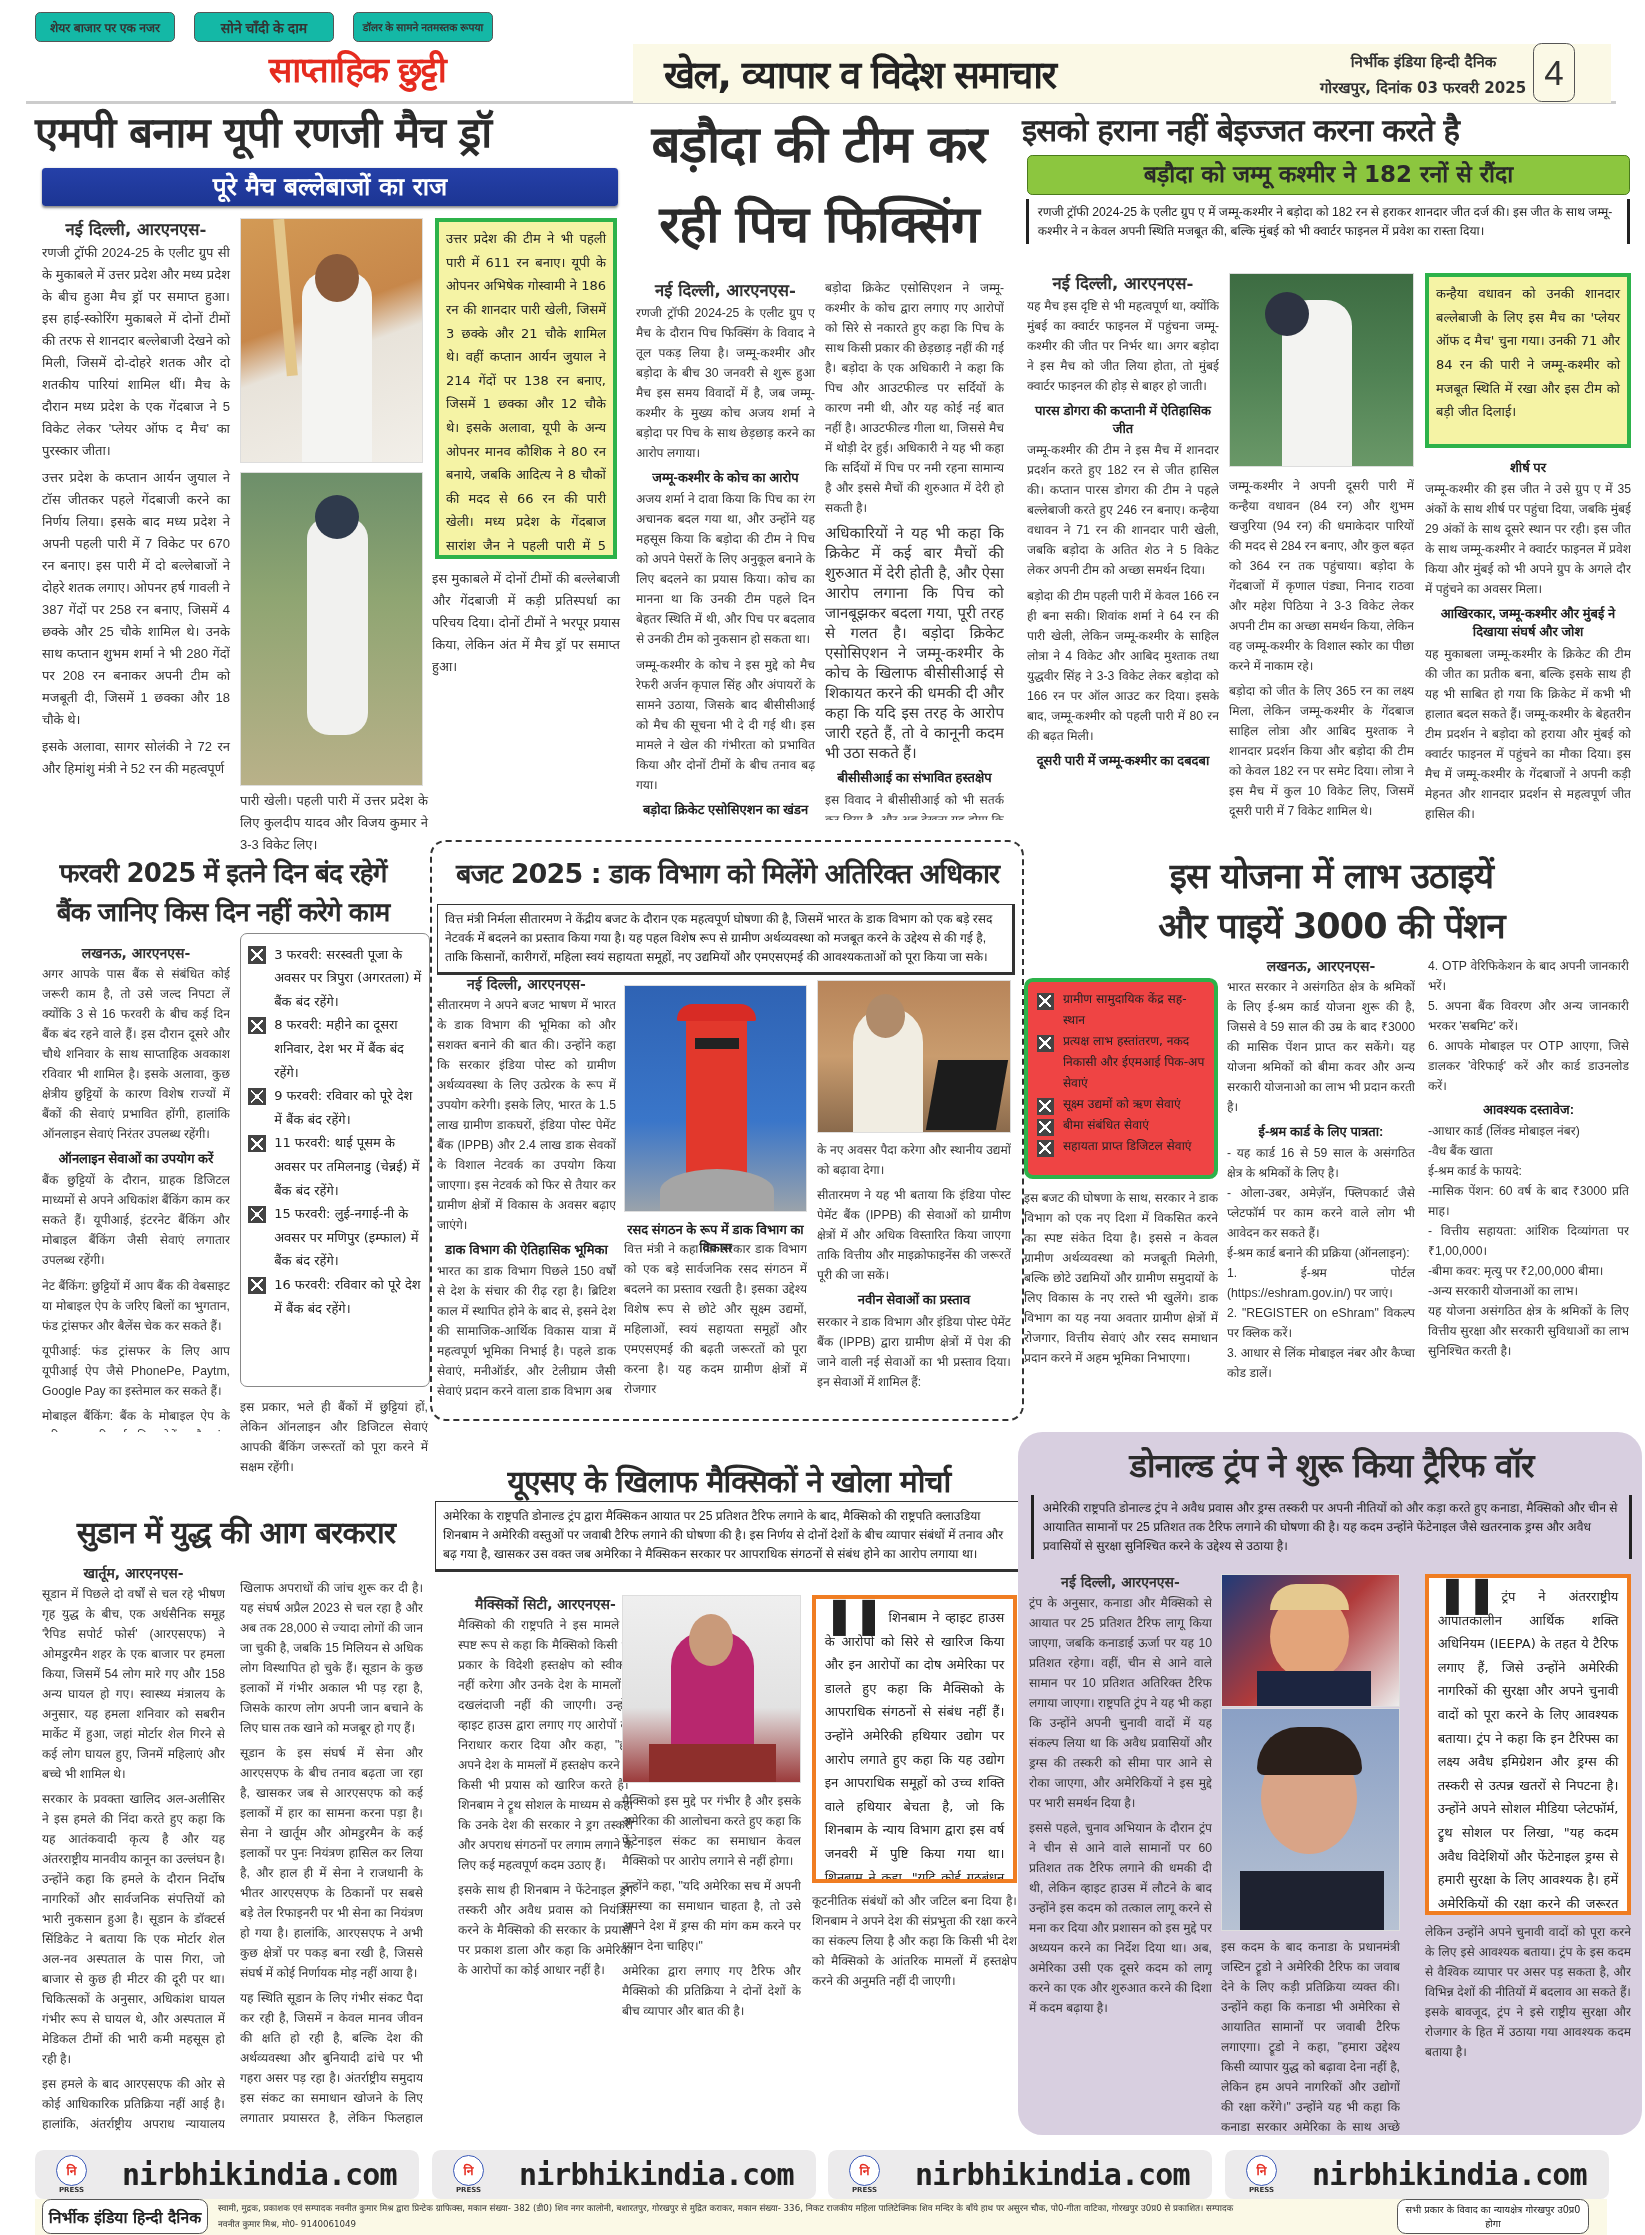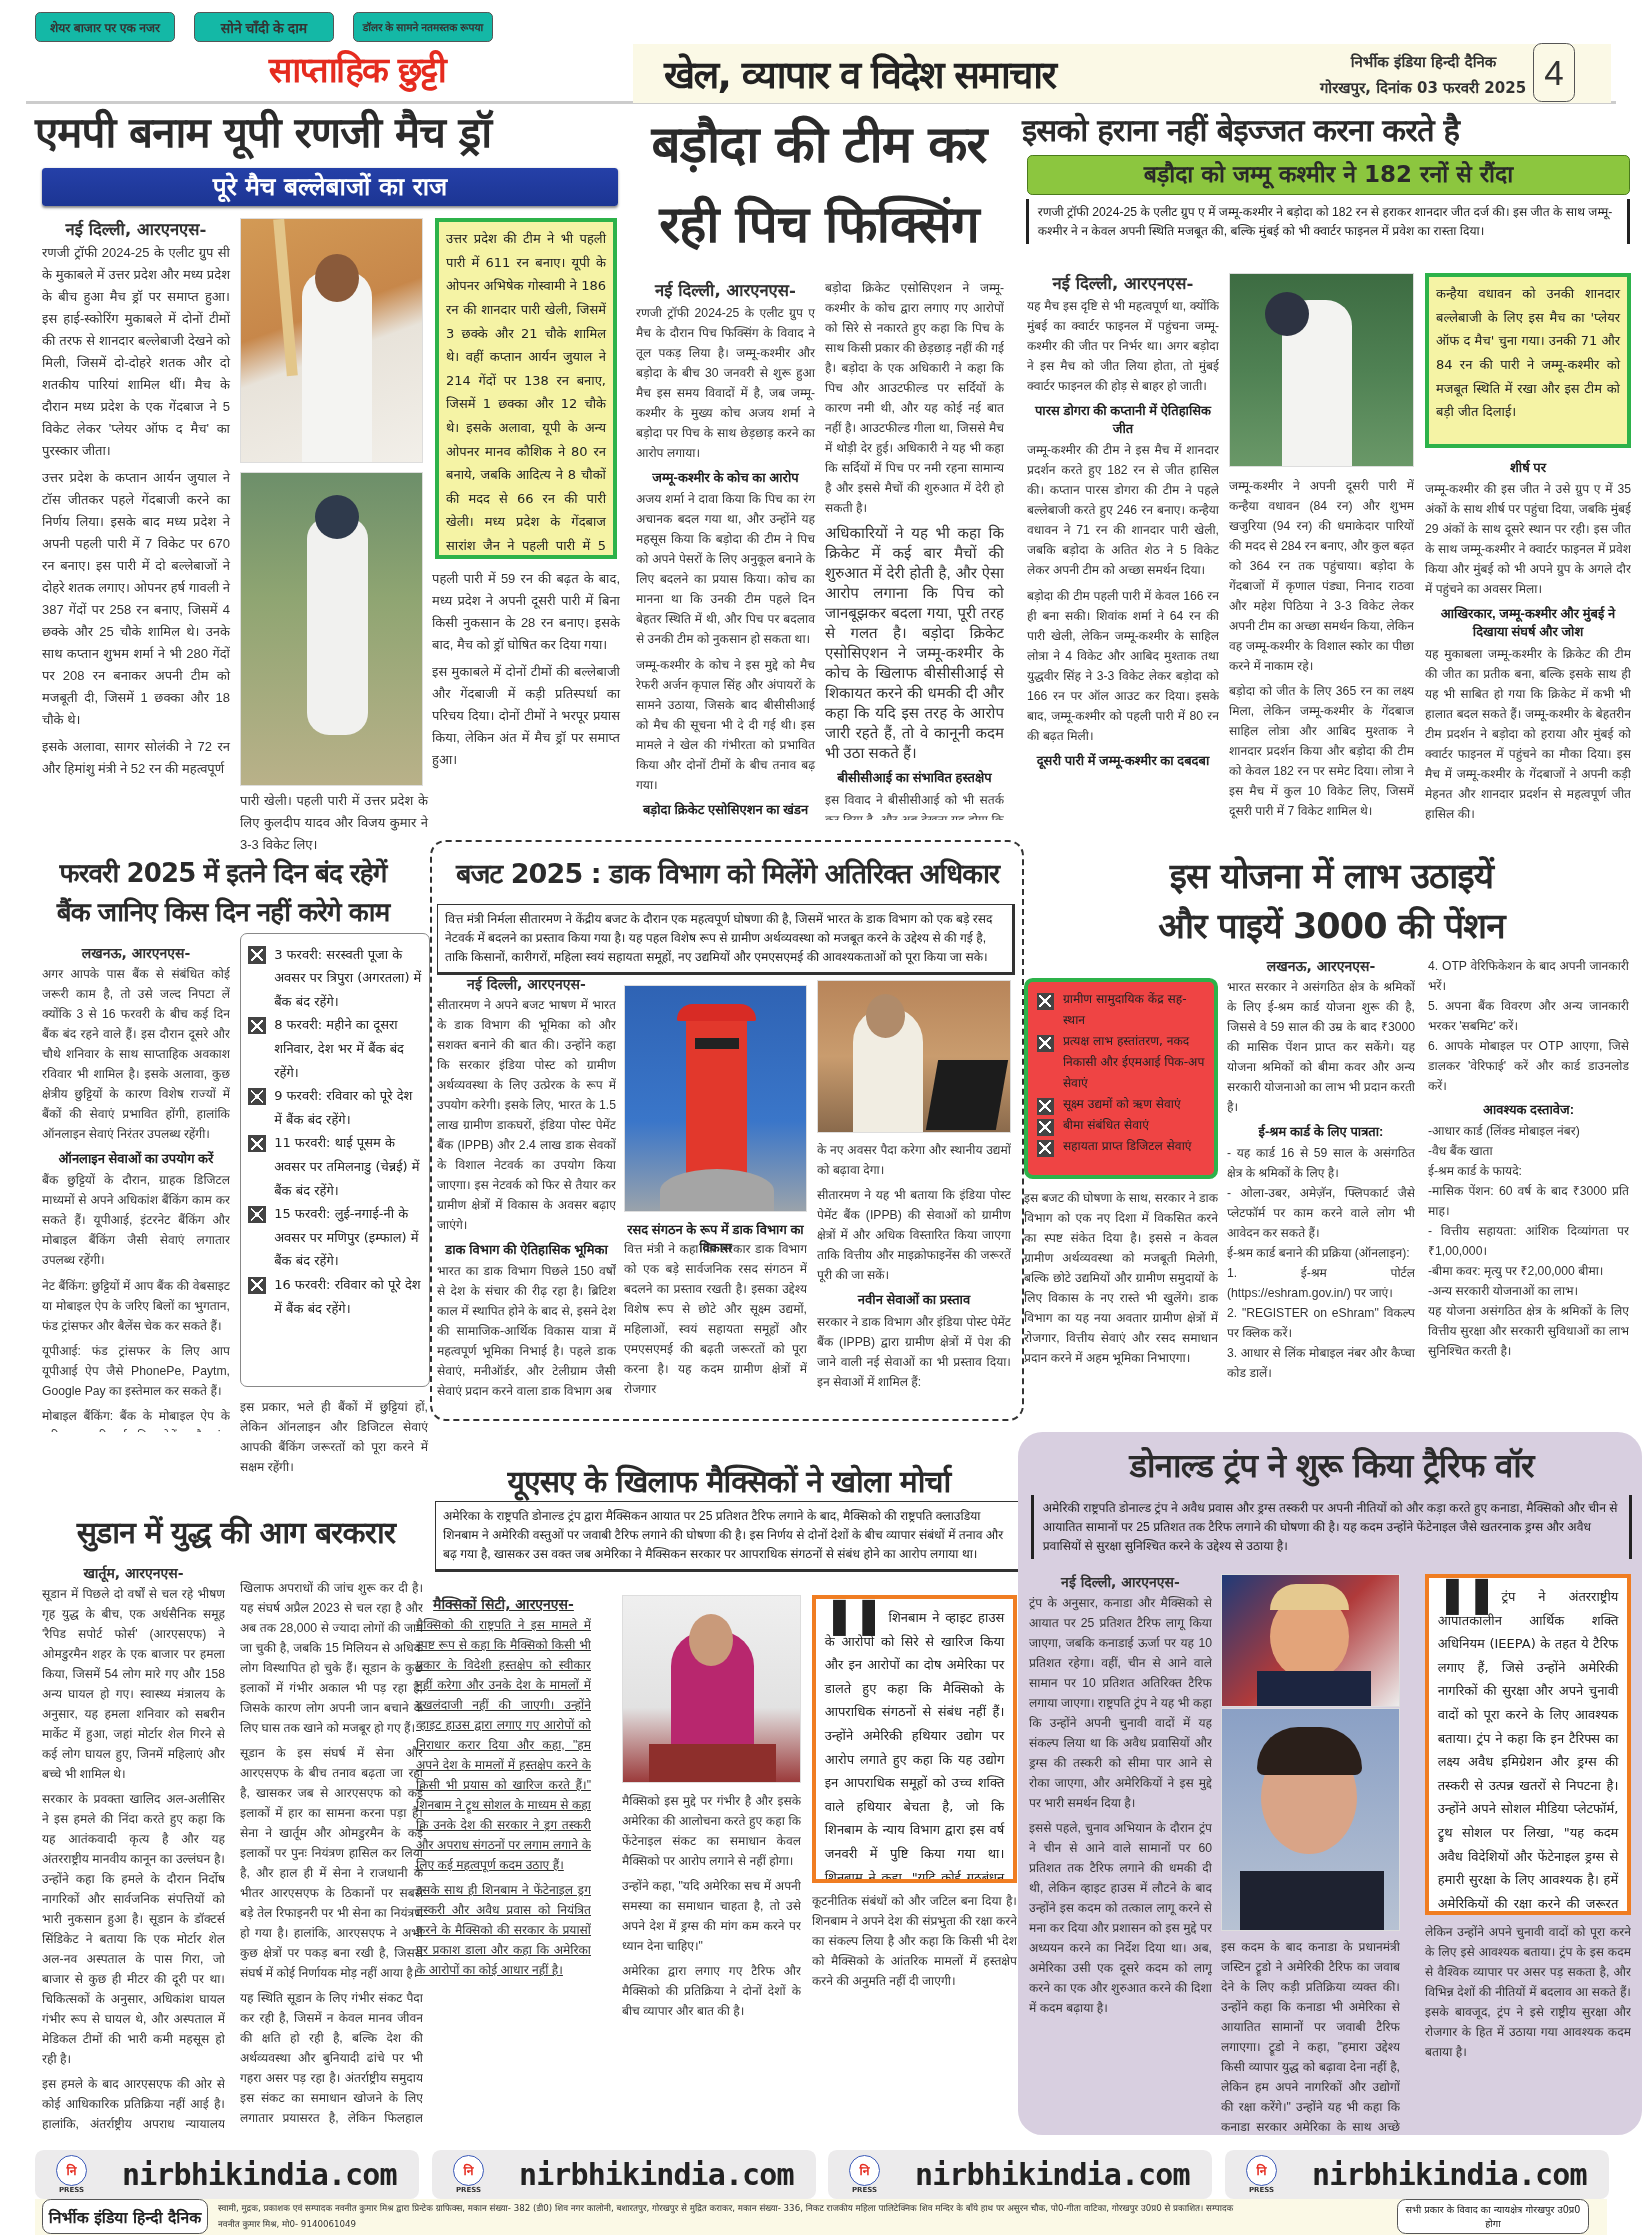--- a/index.html
+++ b/index.html
@@ -80,21 +80,20 @@
   <div style="position:absolute;left:39px;top:0px;width:10.5px;height:157px;background:#e3c68a;transform:rotate(-5deg);"></div>
 </div>
 <div class="abs photo" style="left:240px;top:472px;width:183px;height:314px;background:linear-gradient(180deg,#6d8f6a 0%,#8fa572 40%,#b9b189 100%);">
   <div style="position:absolute;left:66px;top:44px;width:61px;height:218px;background:#f1f1ef;border-radius:22px;"></div>
   <div style="position:absolute;left:74px;top:22px;width:44px;height:44px;background:#2f3a4c;border-radius:50%;"></div>
 </div>
 
 <div class="abs green-box" style="left:435px;top:218px;width:182px;height:341px;overflow:hidden;">उत्तर प्रदेश की टीम ने भी पहली पारी में 611 रन बनाए। यूपी के ओपनर अभिषेक गोस्वामी ने 186 रन की शानदार पारी खेली, जिसमें 3 छक्के और 21 चौके शामिल थे। वहीं कप्तान आर्यन जुयाल ने 214 गेंदों पर 138 रन बनाए, जिसमें 1 छक्का और 12 चौके थे। इसके अलावा, यूपी के अन्य ओपनर मानव कौशिक ने 80 रन बनाये, जबकि आदित्य ने 8 चौकों की मदद से 66 रन की पारी खेली। मध्य प्रदेश के गेंदबाज सारांश जैन ने पहली पारी में 5 विकेट लिए और टीम की गेंदबाजी में महत्वपूर्ण भूमिका निभाई।</div>
 
 <div class="abs" style="left:432px;top:568px;width:188px;">
-  <div class="body-text para">पहली पारी में 59 रन की बढ़त के बाद, मध्य प्रदेश ने अपनी दूसरी पारी में बिना किसी नुकसान के 28 रन बनाए। इसके बाद, मैच को ड्रॉ घोषित कर दिया गया।</div>
   <div class="body-text para">इस मुकाबले में दोनों टीमों की बल्लेबाजी और गेंदबाजी में कड़ी प्रतिस्पर्धा का परिचय दिया। दोनों टीमों ने भरपूर प्रयास किया, लेकिन अंत में मैच ड्रॉ पर समाप्त हुआ।</div>
 </div>
 <div class="abs body-text" style="left:240px;top:790px;width:188px;">पारी खेली। पहली पारी में उत्तर प्रदेश के लिए कुलदीप यादव और विजय कुमार ने 3-3 विकेट लिए।</div>
 
 <div class="abs head" style="left:631px;top:105px;width:376px;font-size:51px;line-height:80px;text-align:center;">बड़ौदा की टीम कर रही पिच फिक्सिंग</div>
 <div class="abs" style="left:636px;top:278px;width:179px;">
   <div class="dateline">नई दिल्ली, आरएनएस-</div>
   <div class="body-text para" style="font-size:12.2px;line-height:20px;">रणजी ट्रॉफी 2024-25 के एलीट ग्रुप ए मैच के दौरान पिच फिक्सिंग के विवाद ने तूल पकड़ लिया है। जम्मू-कश्मीर और बड़ोदा के बीच 30 जनवरी से शुरू हुआ मैच इस समय विवादों में है, जब जम्मू-कश्मीर के मुख्य कोच अजय शर्मा ने बड़ोदा पर पिच के साथ छेड़छाड़ करने का आरोप लगाया।</div>
   <div class="subhead">जम्मू-कश्मीर के कोच का आरोप</div>
   <div class="body-text para" style="font-size:12.2px;line-height:20px;">अजय शर्मा ने दावा किया कि पिच का रंग अचानक बदल गया था, और उन्होंने यह महसूस किया कि बड़ोदा की टीम ने पिच को अपने पेसरों के लिए अनुकूल बनाने के लिए बदलने का प्रयास किया। कोच का मानना था कि उनकी टीम पहले दिन बेहतर स्थिति में थी, और पिच पर बदलाव से उनकी टीम को नुकसान हो सकता था।</div>
@@ -281,21 +280,21 @@
 </div>
 <div class="abs" style="left:240px;top:1563px;width:183px;height:568px;overflow:hidden;">
   <div class="body-text para" style="font-size:12.2px;line-height:20px;margin-top:15px;">खिलाफ अपराधों की जांच शुरू कर दी है। यह संघर्ष अप्रैल 2023 से चल रहा है और अब तक 28,000 से ज्यादा लोगों की जान जा चुकी है, जबकि 15 मिलियन से अधिक लोग विस्थापित हो चुके हैं। सूडान के कुछ इलाकों में गंभीर अकाल भी पड़ रहा है, जिसके कारण लोग अपनी जान बचाने के लिए घास तक खाने को मजबूर हो गए हैं।</div>
   <div class="body-text para" style="font-size:12.2px;line-height:20px;">सूडान के इस संघर्ष में सेना और आरएसएफ के बीच तनाव बढ़ता जा रहा है, खासकर जब से आरएसएफ को कई इलाकों में हार का सामना करना पड़ा है। सेना ने खार्तूम और ओमडुरमैन के कई इलाकों पर पुनः नियंत्रण हासिल कर लिया है, और हाल ही में सेना ने राजधानी के भीतर आरएसएफ के ठिकानों पर सबसे बड़े तेल रिफाइनरी पर भी सेना का नियंत्रण हो गया है। हालांकि, आरएसएफ ने अभी कुछ क्षेत्रों पर पकड़ बना रखी है, जिससे संघर्ष में कोई निर्णायक मोड़ नहीं आया है।</div>
   <div class="body-text para" style="font-size:12.2px;line-height:20px;">यह स्थिति सूडान के लिए गंभीर संकट पैदा कर रही है, जिसमें न केवल मानव जीवन की क्षति हो रही है, बल्कि देश की अर्थव्यवस्था और बुनियादी ढांचे पर भी गहरा असर पड़ रहा है। अंतर्राष्ट्रीय समुदाय इस संकट का समाधान खोजने के लिए लगातार प्रयासरत है, लेकिन फिलहाल स्थिति में कोई स्थिरता नहीं आई है।</div>
 </div>
 
 <div class="abs head" style="left:432px;top:1460px;width:594px;font-size:30px;line-height:44px;text-align:center;white-space:nowrap;">यूएसए के खिलाफ मैक्सिकों ने खोला मोर्चा</div>
 <div class="abs intro-box" style="left:435px;top:1501px;width:587px;font-size:12.2px;line-height:19px;">अमेरिका के राष्ट्रपति डोनाल्ड ट्रंप द्वारा मैक्सिकन आयात पर 25 प्रतिशत टैरिफ लगाने के बाद, मैक्सिको की राष्ट्रपति क्लाउडिया शिनबाम ने अमेरिकी वस्तुओं पर जवाबी टैरिफ लगाने की घोषणा की है। इस निर्णय से दोनों देशों के बीच व्यापार संबंधों में तनाव और बढ़ गया है, खासकर उस वक्त जब अमेरिका ने मैक्सिकन सरकार पर आपराधिक संगठनों से संबंध होने का आरोप लगाया था।</div>
 
-<div class="abs" style="left:416px;top:1594px;width:175px;height:542px;overflow:hidden;text-decoration:underline;">
+<div class="abs" style="left:458px;top:1594px;width:175px;height:542px;overflow:hidden;">
   <div class="dateline" style="font-size:14px;">मैक्सिकों सिटी, आरएनएस-</div>
   <div class="body-text para" style="font-size:12.2px;line-height:20px;">मैक्सिको की राष्ट्रपति ने इस मामले में स्पष्ट रूप से कहा कि मैक्सिको किसी भी प्रकार के विदेशी हस्तक्षेप को स्वीकार नहीं करेगा और उनके देश के मामलों में दखलंदाजी नहीं की जाएगी। उन्होंने व्हाइट हाउस द्वारा लगाए गए आरोपों को निराधार करार दिया और कहा, "हम अपने देश के मामलों में हस्तक्षेप करने के किसी भी प्रयास को खारिज करते हैं।" शिनबाम ने ट्रूथ सोशल के माध्यम से कहा कि उनके देश की सरकार ने ड्रग तस्करी और अपराध संगठनों पर लगाम लगाने के लिए कई महत्वपूर्ण कदम उठाए हैं।</div>
   <div class="body-text para" style="font-size:12.2px;line-height:20px;">इसके साथ ही शिनबाम ने फेंटेनाइल ड्रग तस्करी और अवैध प्रवास को नियंत्रित करने के मैक्सिको की सरकार के प्रयासों पर प्रकाश डाला और कहा कि अमेरिका के आरोपों का कोई आधार नहीं है।</div>
 </div>
 <div class="abs photo" style="left:622px;top:1595px;width:179px;height:188px;background:linear-gradient(180deg,#efefef 0%,#e2e2e2 60%,#9b3b3b 100%);">
   <div style="position:absolute;left:48px;top:35px;width:83px;height:153px;background:#b8276e;border-radius:35px 35px 0 0;"></div>
   <div style="position:absolute;left:66px;top:17.5px;width:44px;height:52px;background:#c99a7a;border-radius:50%;"></div>
   <div style="position:absolute;left:26px;top:148px;width:127px;height:39px;background:#8e2f2c;"></div>
 </div>
 <div class="abs" style="left:622px;top:1791px;width:179px;height:345px;overflow:hidden;">

